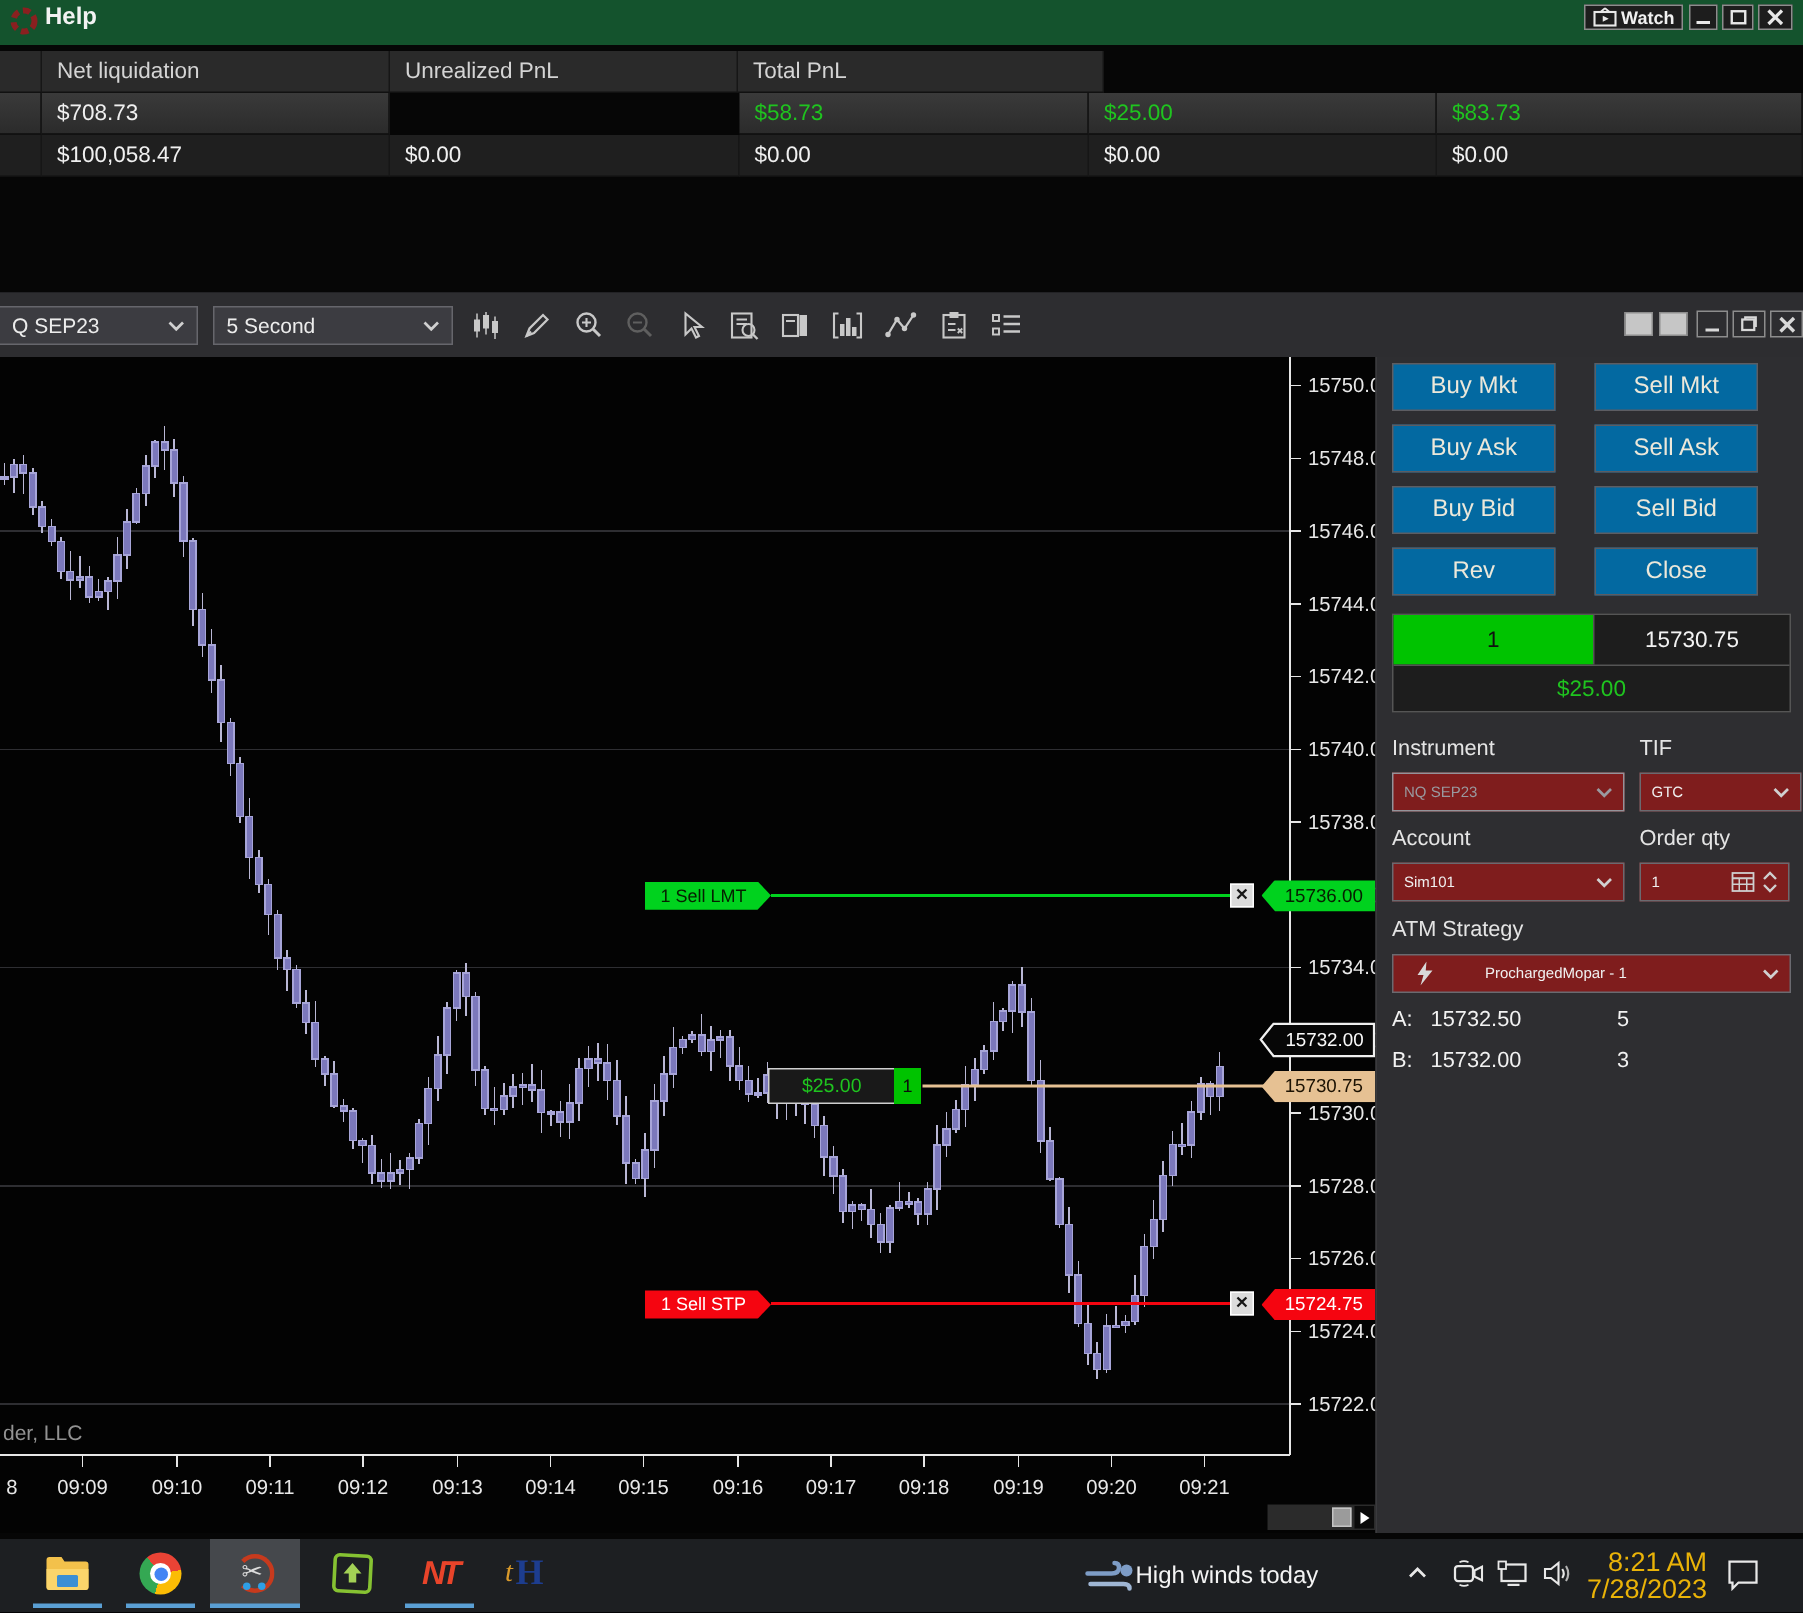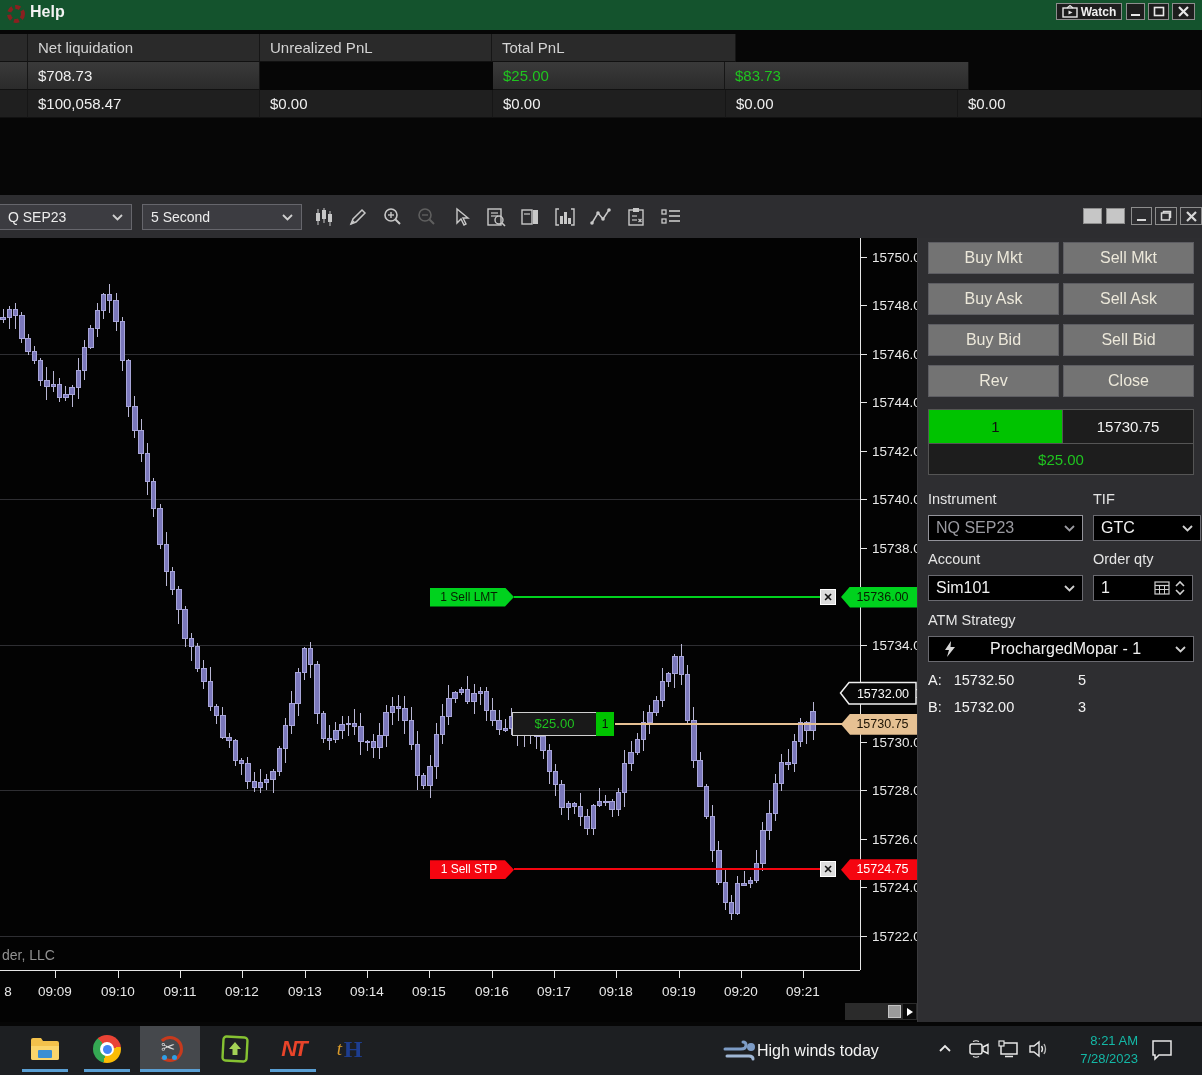--- a/index.html
+++ b/index.html
@@ -58,45 +58,45 @@
                  font-size:12px; line-height:24px; text-align:center; }
   #last-marker { position:absolute; left:839px; }
   #scroll-corner { position:absolute; left:845px; top:765px; width:72px; height:17px; background:#2b2b2b; }
   #scroll-thumb { position:absolute; left:43px; top:2px; width:13px; height:13px; background:#9b9b9b; border:1px solid #c4c4c4; }
   #scroll-arrow { position:absolute; left:58px; top:1px; width:13px; height:15px; background:#0a0a0a;
                   display:flex; align-items:center; justify-content:center; }
   #scroll-arrow i { display:block; width:0; height:0; border-left:6px solid #fff; border-top:4px solid transparent; border-bottom:4px solid transparent; }
 
   
   #order-panel { position:absolute; left:917px; top:43px; width:285px; height:784px; background:#2e2e31; border-left:1px solid #3a3a3d; }
-  .obtn { position:absolute; width:131px; height:32px; background:#737373; border:1px solid #5d5d62; color:#ece8da;
+  .obtn { position:absolute; width:109px; height:32px; background:#0369a1; border:1px solid #5d5d62; color:#ece8da;
           font-size:16px; display:flex; align-items:center; justify-content:center; }
   #pos-strip { position:absolute; left:10px; top:171px; width:266px; height:66px; border:1px solid #555; background:#1d1d1d; }
   #pos-qty-cell { position:absolute; left:0; top:0; width:133px; height:33px; background:#00c300; color:#101010;
                   font-size:15px; display:flex; align-items:center; justify-content:center; }
   #pos-price-cell { position:absolute; left:133px; top:0; width:131px; height:33px; color:#f2f2f2; font-size:15px;
                     display:flex; align-items:center; justify-content:center; border-left:1px solid #555; }
   #pos-pnl-cell { position:absolute; left:0; top:33px; width:264px; height:31px; color:#1fc41f; font-size:15px;
                   display:flex; align-items:center; justify-content:center; border-top:1px solid #555; }
   .plabel { position:absolute; color:#e4e4e4; font-size:14.5px; }
-  .pcombo { position:absolute; height:26px; background:#000000; border:1px solid #6a6a70; color:#f0f0f0; font-size:16px;
+  .pcombo { position:absolute; height:26px; background:#7f1d1d; border:1px solid #6a6a70; color:#f0f0f0; font-size:10px;
             display:flex; align-items:center; padding:0 7px; }
   .pcombo .chev { margin-left:auto; }
   .combo-disabled { border-color:#93939a; color:#99999f; }
   .abrow { position:absolute; color:#f2f2f2; font-size:14.5px; }
 
   
   #taskbar { position:absolute; left:0; top:1026px; width:1202px; height:49px; background:#1d1f22; }
   .tb-app { position:absolute; top:0; width:46px; height:46px; display:flex; align-items:center; justify-content:center; }
   .tb-underline { position:absolute; top:43px; height:3px; background:#5a9fd4; }
   #snip-tile { position:absolute; left:140px; top:0; width:60px; height:46px; background:#45484c; }
   #weather { position:absolute; left:723px; top:0; height:49px; display:flex; align-items:center; }
   #weather-text { color:#f4f4f4; font-size:16px; }
   .tray-icon { position:absolute; top:14px; }
-  #clock { position:absolute; left:1052px; top:6px; width:86px; text-align:right; color:#14b8a6; font-size:13px; line-height:18px; }
+  #clock { position:absolute; left:1052px; top:6px; width:86px; text-align:right; color:#eab308; font-size:18px; line-height:18px; }
   #notif { position:absolute; left:1150px; top:13px; }
 </style>
 </head>
 <body>
 
 <div id="screen">
 
   <div id="titlebar">
     <svg id="app-icon" width="20" height="20">
       <circle cx="10" cy="10" r="7" fill="none" stroke="#8a2020" stroke-width="4" stroke-dasharray="5 3"></circle>
@@ -132,20 +132,21 @@
       <div class="acct-row acct-head">
         <div class="acct-cell" style="width: 28px;"></div>
         <div class="acct-cell" style="width: 232px;">Net liquidation</div>
         <div class="acct-cell" style="width: 232px;">Unrealized PnL</div>
         <div class="acct-cell" style="width: 244px;">Total PnL</div>
       </div>
       <div class="acct-row row-sel">
         <div class="acct-cell" style="width: 28px;"></div>
         <div class="acct-cell" style="width: 232px;">$708.73</div>
         <div class="acct-cell cell-green" style="width: 233px; margin-top: 33px;">$65.00</div>
+        <div class="acct-cell cell-green" style="width: 233px;">$58.73</div>
         <div class="acct-cell cell-green" style="width: 232px;">$25.00</div>
         <div class="acct-cell cell-green" style="width: 244px;">$83.73</div>
       </div>
       <div class="acct-row row-norm">
         <div class="acct-cell" style="width: 28px;"></div>
         <div class="acct-cell" style="width: 232px;">$100,058.47</div>
         <div class="acct-cell" style="width: 233px;">$0.00</div>
         <div class="acct-cell" style="width: 233px;">$0.00</div>
         <div class="acct-cell" style="width: 232px;">$0.00</div>
         <div class="acct-cell" style="width: 244px;">$0.00</div>

